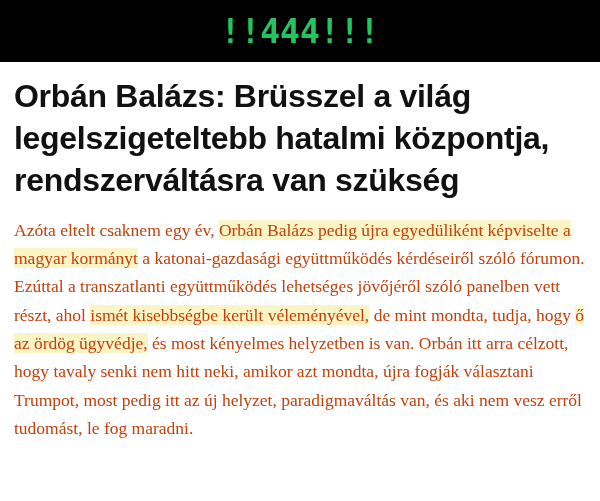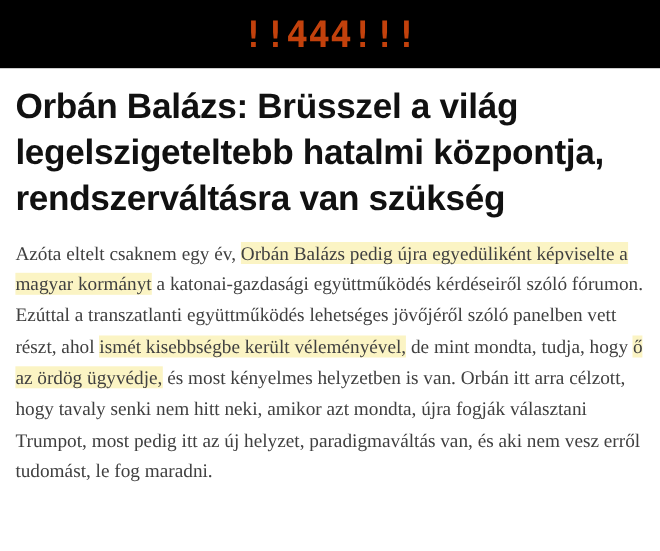--- a/index.html
+++ b/index.html
@@ -20,21 +20,21 @@
     box-sizing: border-box;
   }
   .masthead {
     background: #000000;
     height: 62px;
     display: flex;
     align-items: center;
     justify-content: center;
   }
   .masthead-logo {
-    color: #c2410c;
+    color: #22c55e;
     font-family: "DejaVu Sans Mono", monospace;
     font-size: 33px;
     font-weight: bold;
     letter-spacing: 0px;
     line-height: 1;
   }
   .article {
     padding: 14px 14px 0 14px;
     box-sizing: border-box;
   }
@@ -44,21 +44,21 @@
     font-size: 32px;
     line-height: 1.31;
     color: #111111;
     margin: 0 0 14px 0;
     letter-spacing: -0.3px;
   }
   .body-text {
     font-family: "Liberation Serif", serif;
     font-size: 17.5px;
     line-height: 1.62;
-    color: #404040;
+    color: #c2410c;
     margin: 0;
     text-align: left;
   }
   .hl {
     background: #fbf4c4;
     box-decoration-break: clone;
     -webkit-box-decoration-break: clone;
   }
 </style>
 </head>

